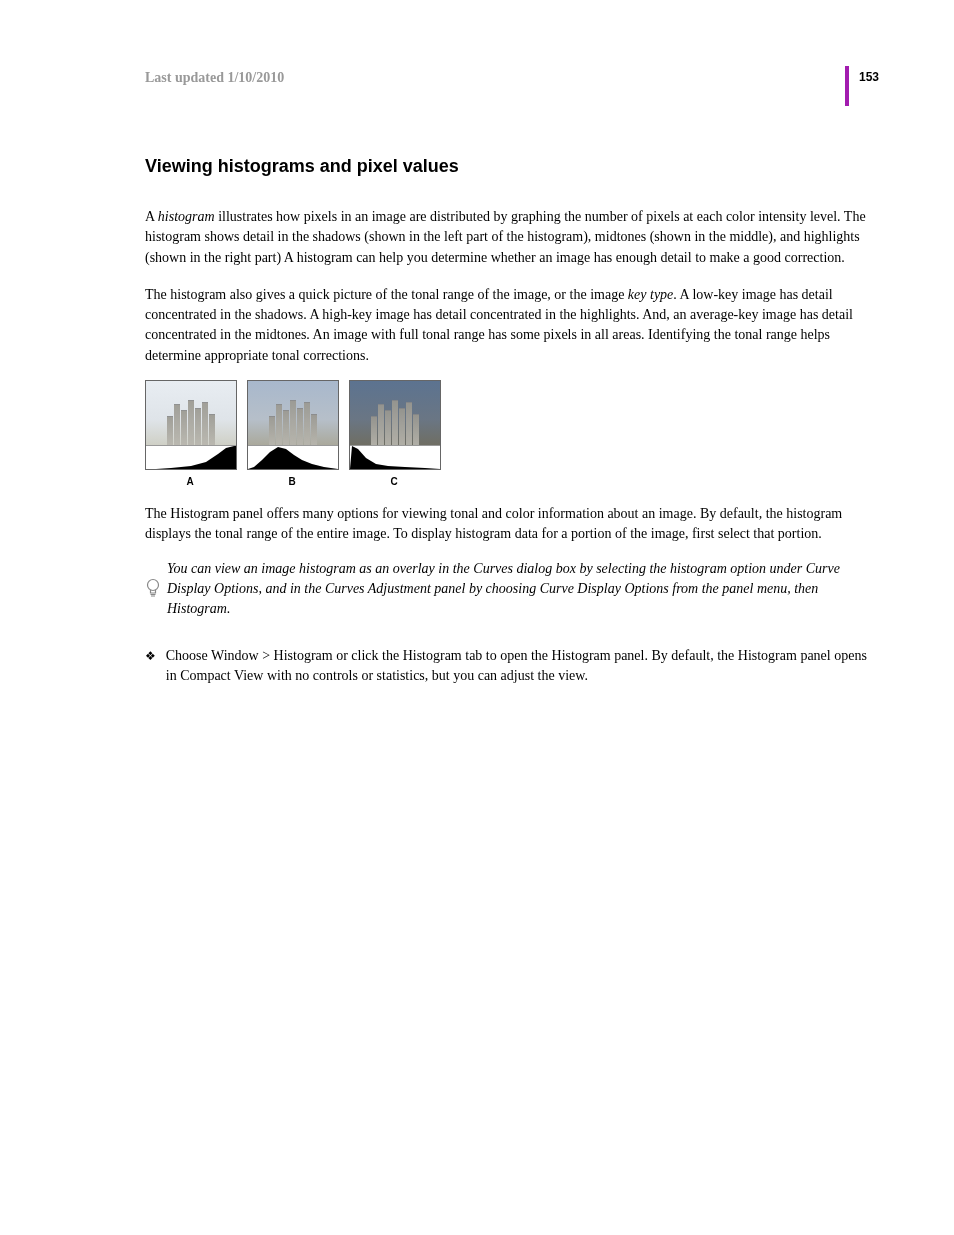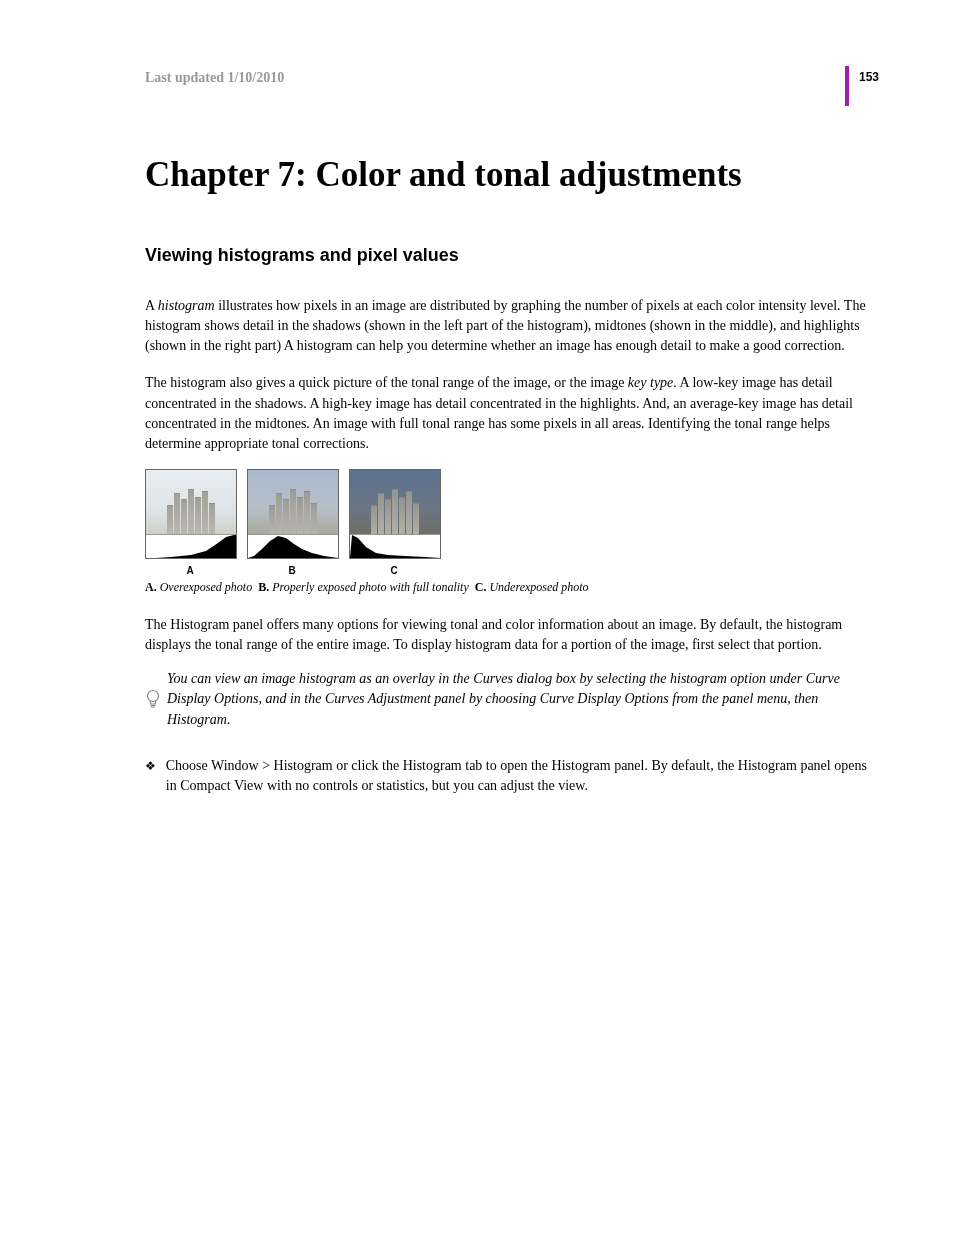--- a/index.html
+++ b/index.html
@@ -167,21 +167,20 @@
 
 <div class="page">
 
   <div class="header-row">
     <div class="last-updated">Last updated 1/10/2010</div>
     <div class="page-number-wrap">
       <div class="page-number">153</div>
     </div>
   </div>
 
-  <h1 class="chapter-title">Chapter 7: Color and tonal adjustments</h1>
 
 
   <h2 class="section-title">Viewing histograms and pixel values</h2>
 
 
   <p class="body">
     <span>A </span><span class="italic">histogram</span><span> illustrates how pixels in an image are distributed by graphing the number of pixels at each color intensity level. The histogram shows detail in the shadows (shown in the left part of the histogram), midtones (shown in the middle), and highlights (shown in the right part) A histogram can help you determine whether an image has enough detail to make a good correction.</span>
   </p>
 
   <p class="body">
@@ -249,28 +248,20 @@
         <div class="hist">
           <svg viewBox="0 0 90 23" preserveAspectRatio="none">
               <path d="M0,23 L2,0 L8,3 L16,12 L26,18 L38,20 L55,21 L75,22 L90,23 Z" fill="#000"></path>
             </svg>
         </div>
       </div>
       <div class="fig-label">C</div>
     </div>
   </div>
 
-  <div class="caption-detail">
-    <span class="lbl">A.</span>
-    <span class="txt">Overexposed photo</span>&nbsp;
-    <span class="lbl">B.</span>
-    <span class="txt">Properly exposed photo with full tonality</span>&nbsp;
-    <span class="lbl">C.</span>
-    <span class="txt">Underexposed photo</span>
-  </div>
 
   <p class="body">The Histogram panel offers many options for viewing tonal and color information about an image. By default, the histogram displays the tonal range of the entire image. To display histogram data for a portion of the image, first select that portion.</p>
 
   <div class="tip-block">
     <span class="tip-icon">
       <svg width="16" height="20" viewBox="0 0 16 20">
         <circle cx="8" cy="7" r="5.5" fill="none" stroke="#888" stroke-width="1.2"></circle>
         <path d="M5.5 12 L5.5 15 L10.5 15 L10.5 12" fill="none" stroke="#888" stroke-width="1.2"></path>
         <line x1="5.5" y1="16.5" x2="10.5" y2="16.5" stroke="#888" stroke-width="1"></line>
         <line x1="6" y1="18" x2="10" y2="18" stroke="#888" stroke-width="1"></line>

